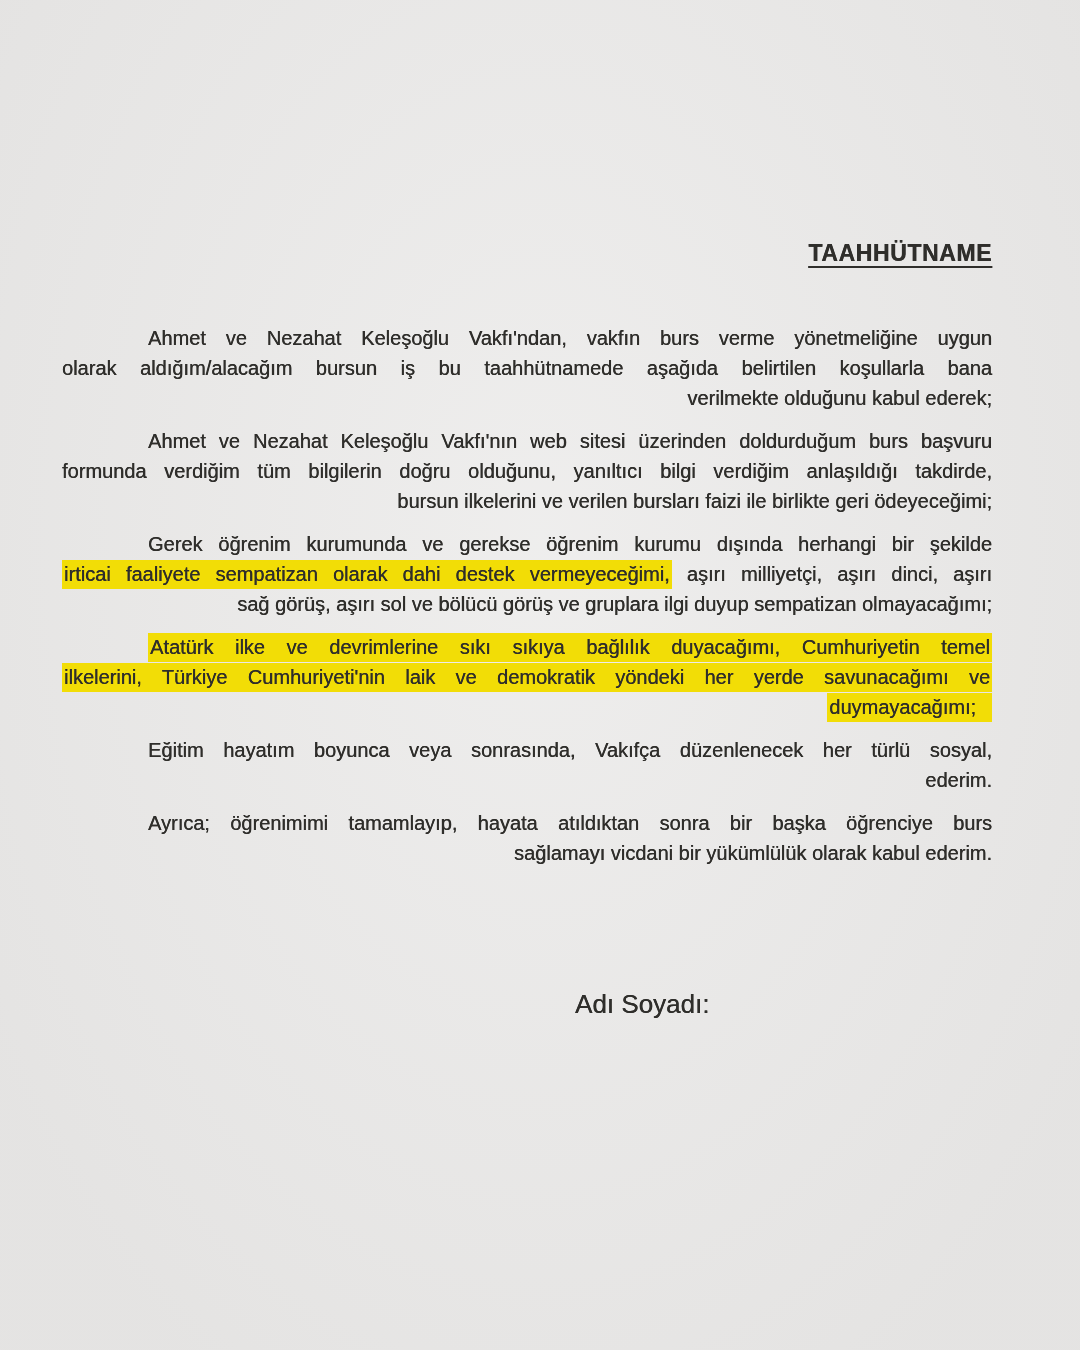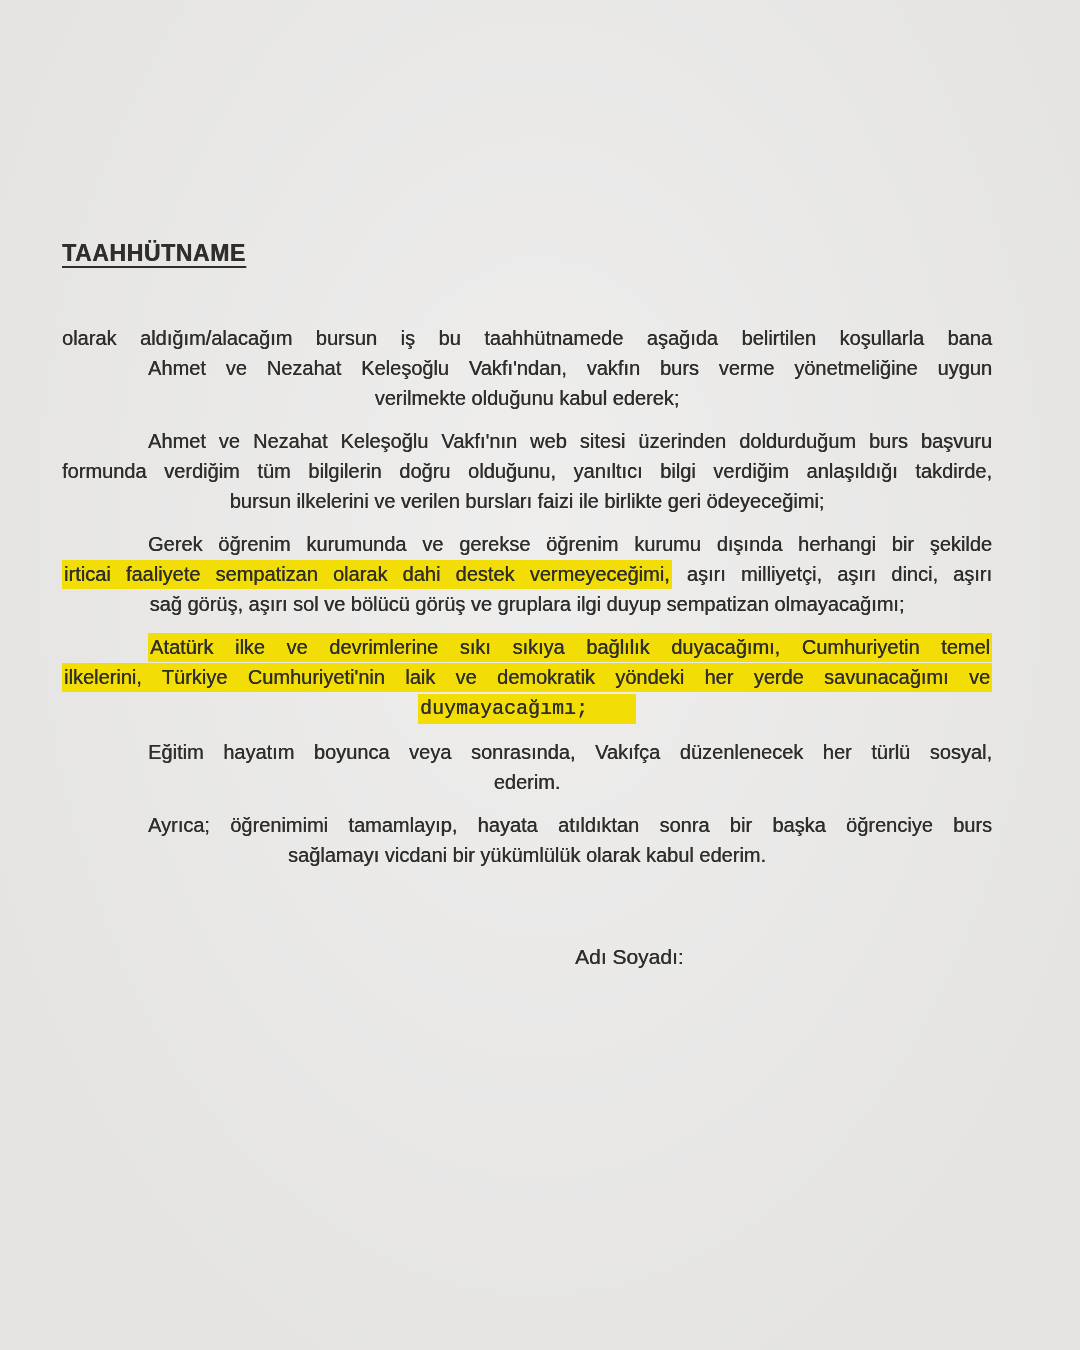--- a/index.html
+++ b/index.html
@@ -18,67 +18,67 @@
     background-image: radial-gradient(ellipse at 50% 40%, rgba(255,255,255,0.25), rgba(0,0,0,0.02) 85%);
     font-family: "Liberation Sans", sans-serif;
     color: var(--ink);
   }
   .page {
     position: absolute;
     inset: 0;
     padding: 240px 88px 0 62px;
   }
   .title {
-    text-align: left;
+    text-align: right;
     font-size: 23px;
     font-weight: bold;
     letter-spacing: 0.6px;
     text-decoration: underline;
     text-decoration-thickness: 2px;
     text-underline-offset: 5px;
     text-shadow: 0.4px 0 0 currentColor;
   }
   .doc-body {
     margin-top: 56px;
     font-size: 20px;
     line-height: 30px;
     text-shadow: 0.3px 0 0 currentColor;
   }
   .para { margin-bottom: 13px; }
-  .line { text-align: center; }
+  .line { text-align: right; }
   .line.justify {
     text-align: justify;
     text-align-last: justify;
   }
   .line.indent { text-indent: 86px; }
   .hl {
     background: var(--hl);
     padding: 3px 2px 4px 2px;
     -webkit-box-decoration-break: clone;
     box-decoration-break: clone;
     margin-top: 28px;
   }
-  .hl.extend { padding-right: 48px; font-family: Liberation Mono, monospace; }
+  .hl.extend { padding-right: 16px; }
   .signature {
-    margin-top: 68px;
+    margin-top: 118px;
     margin-left: 513px;
-    font-size: 21px;
+    font-size: 26px;
     line-height: 37px;
     text-shadow: 0.3px 0 0 currentColor;
   }
 </style>
 </head>
 <body>
 
 <div class="page">
   <div class="title">TAAHHÜTNAME</div>
   <div class="doc-body" id="doc-body">
       <div class="para">
+        <div class="line justify indent"><span>Ahmet ve Nezahat Keleşoğlu Vakfı'ndan, vakfın burs verme yönetmeliğine uygun</span></div>
         <div class="line justify"><span>olarak aldığım/alacağım bursun iş bu taahhütnamede aşağıda belirtilen koşullarla bana</span></div>
-        <div class="line justify indent"><span>Ahmet ve Nezahat Keleşoğlu Vakfı'ndan, vakfın burs verme yönetmeliğine uygun</span></div>
         <div class="line"><span>verilmekte olduğunu kabul ederek;</span></div>
       </div>
       <div class="para">
         <div class="line justify indent"><span>Ahmet ve Nezahat Keleşoğlu Vakfı'nın web sitesi üzerinden doldurduğum burs başvuru</span></div>
         <div class="line justify"><span>formunda verdiğim tüm bilgilerin doğru olduğunu, yanıltıcı bilgi verdiğim anlaşıldığı takdirde,</span></div>
         <div class="line"><span>bursun ilkelerini ve verilen bursları faizi ile birlikte geri ödeyeceğimi;</span></div>
       </div>
       <div class="para">
         <div class="line justify indent"><span>Gerek öğrenim kurumunda ve gerekse öğrenim kurumu dışında herhangi bir şekilde</span></div>
         <div class="line justify"><span class="hl">irticai faaliyete sempatizan olarak dahi destek vermeyeceğimi,</span><span> aşırı milliyetçi, aşırı dinci, aşırı</span></div>

